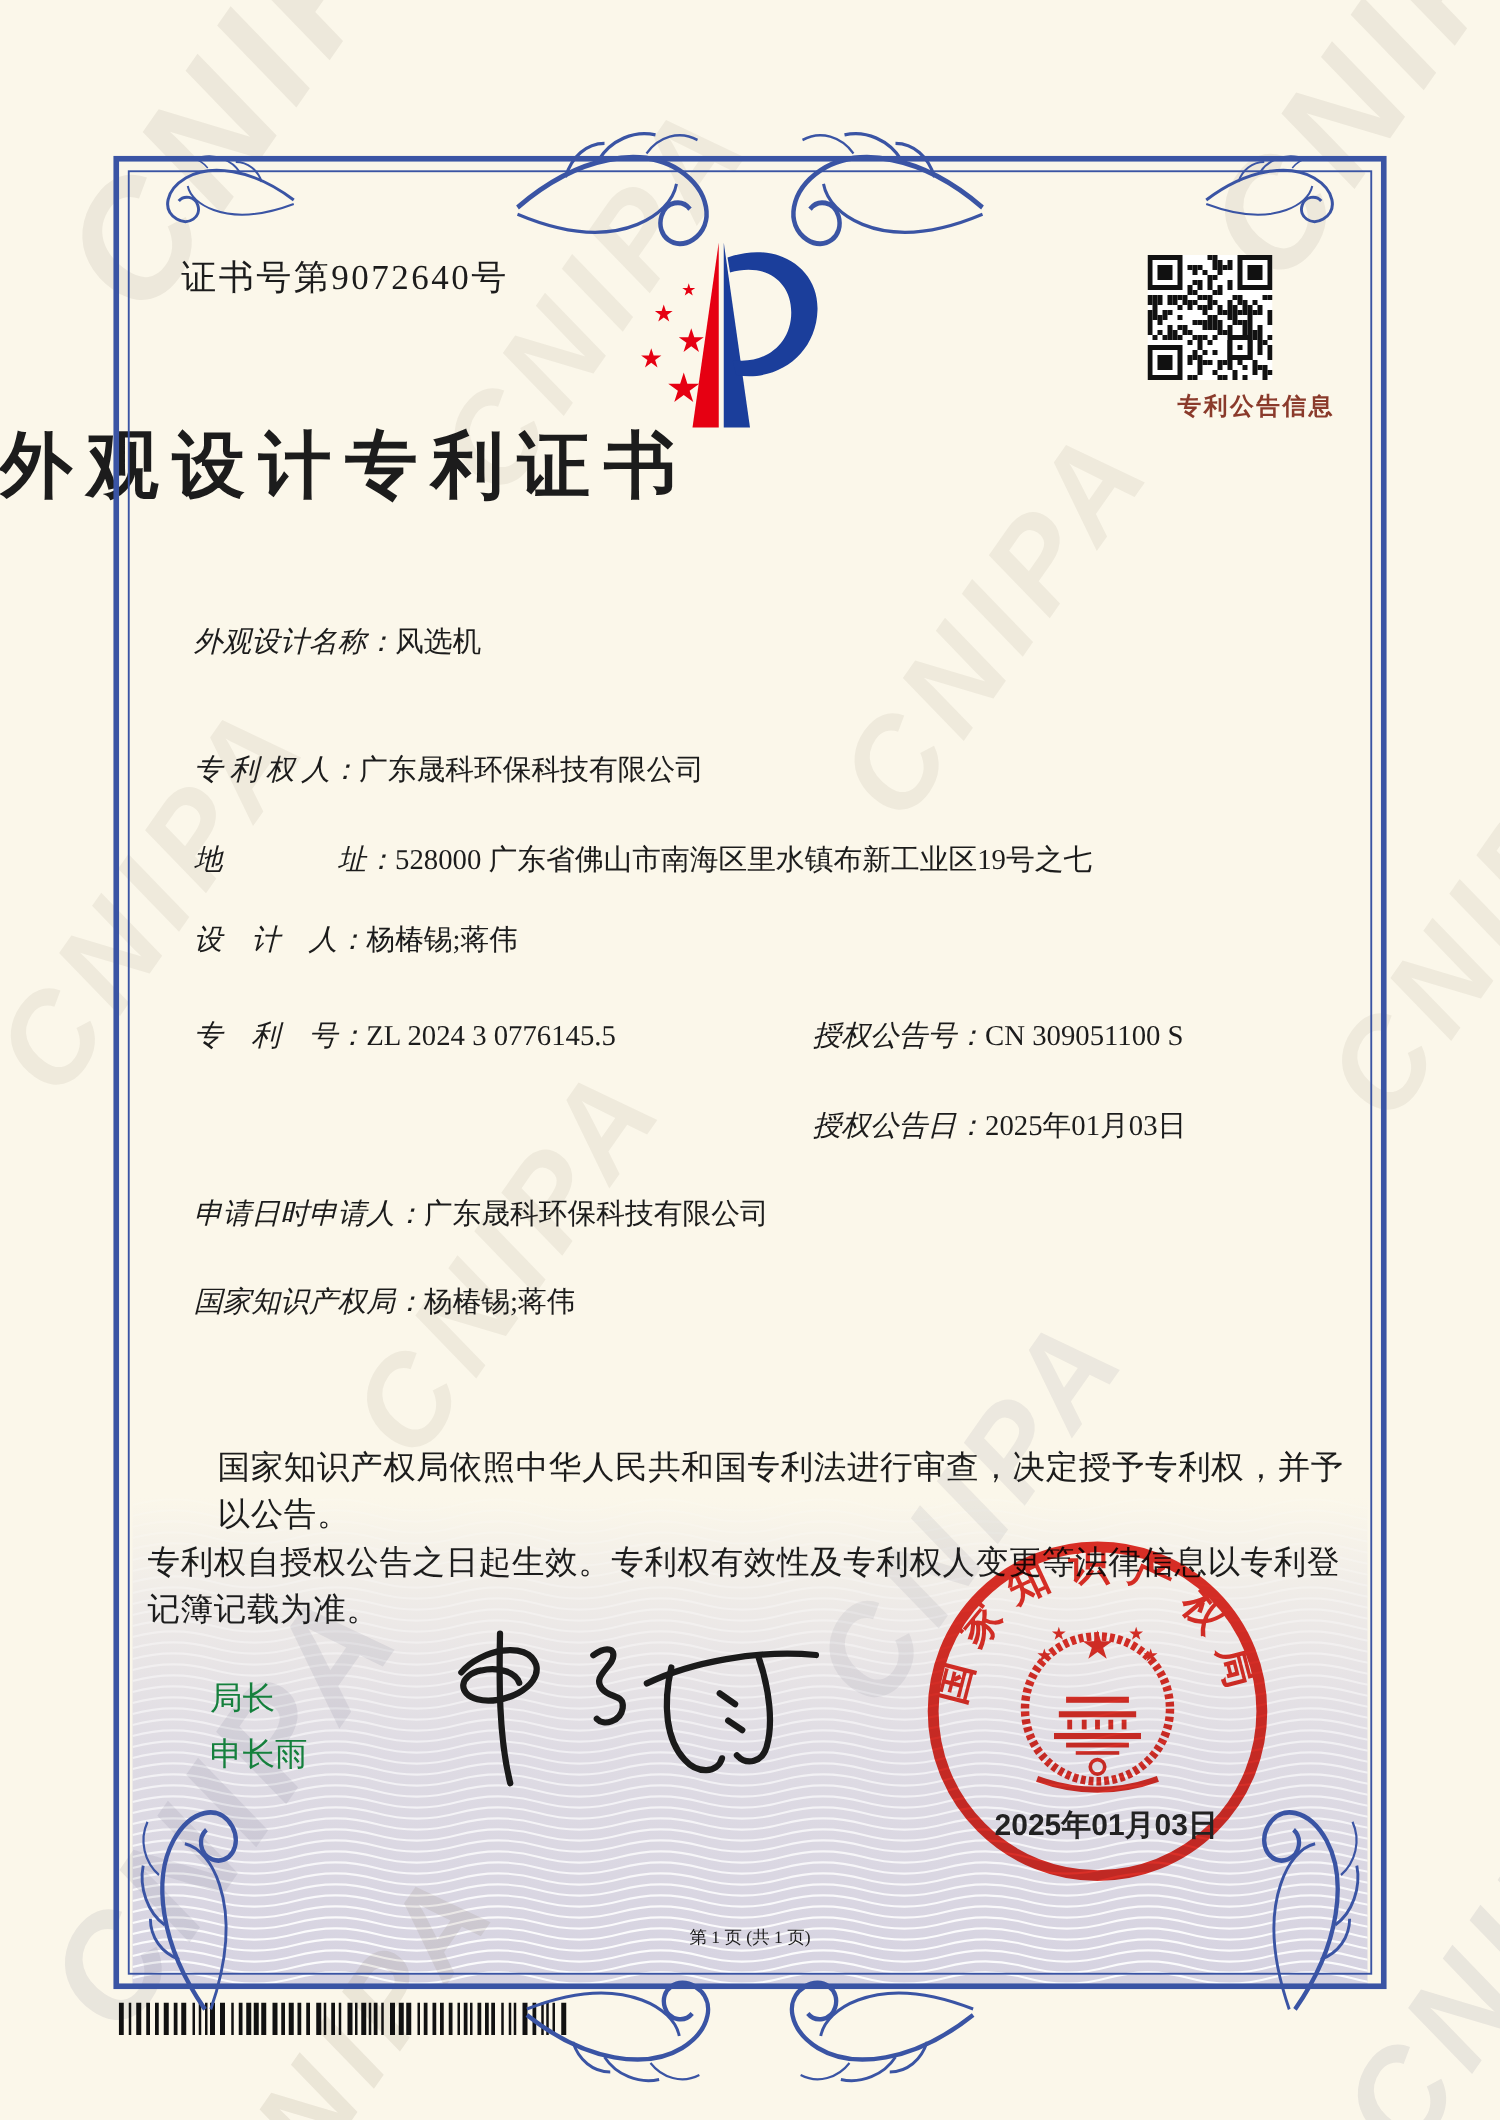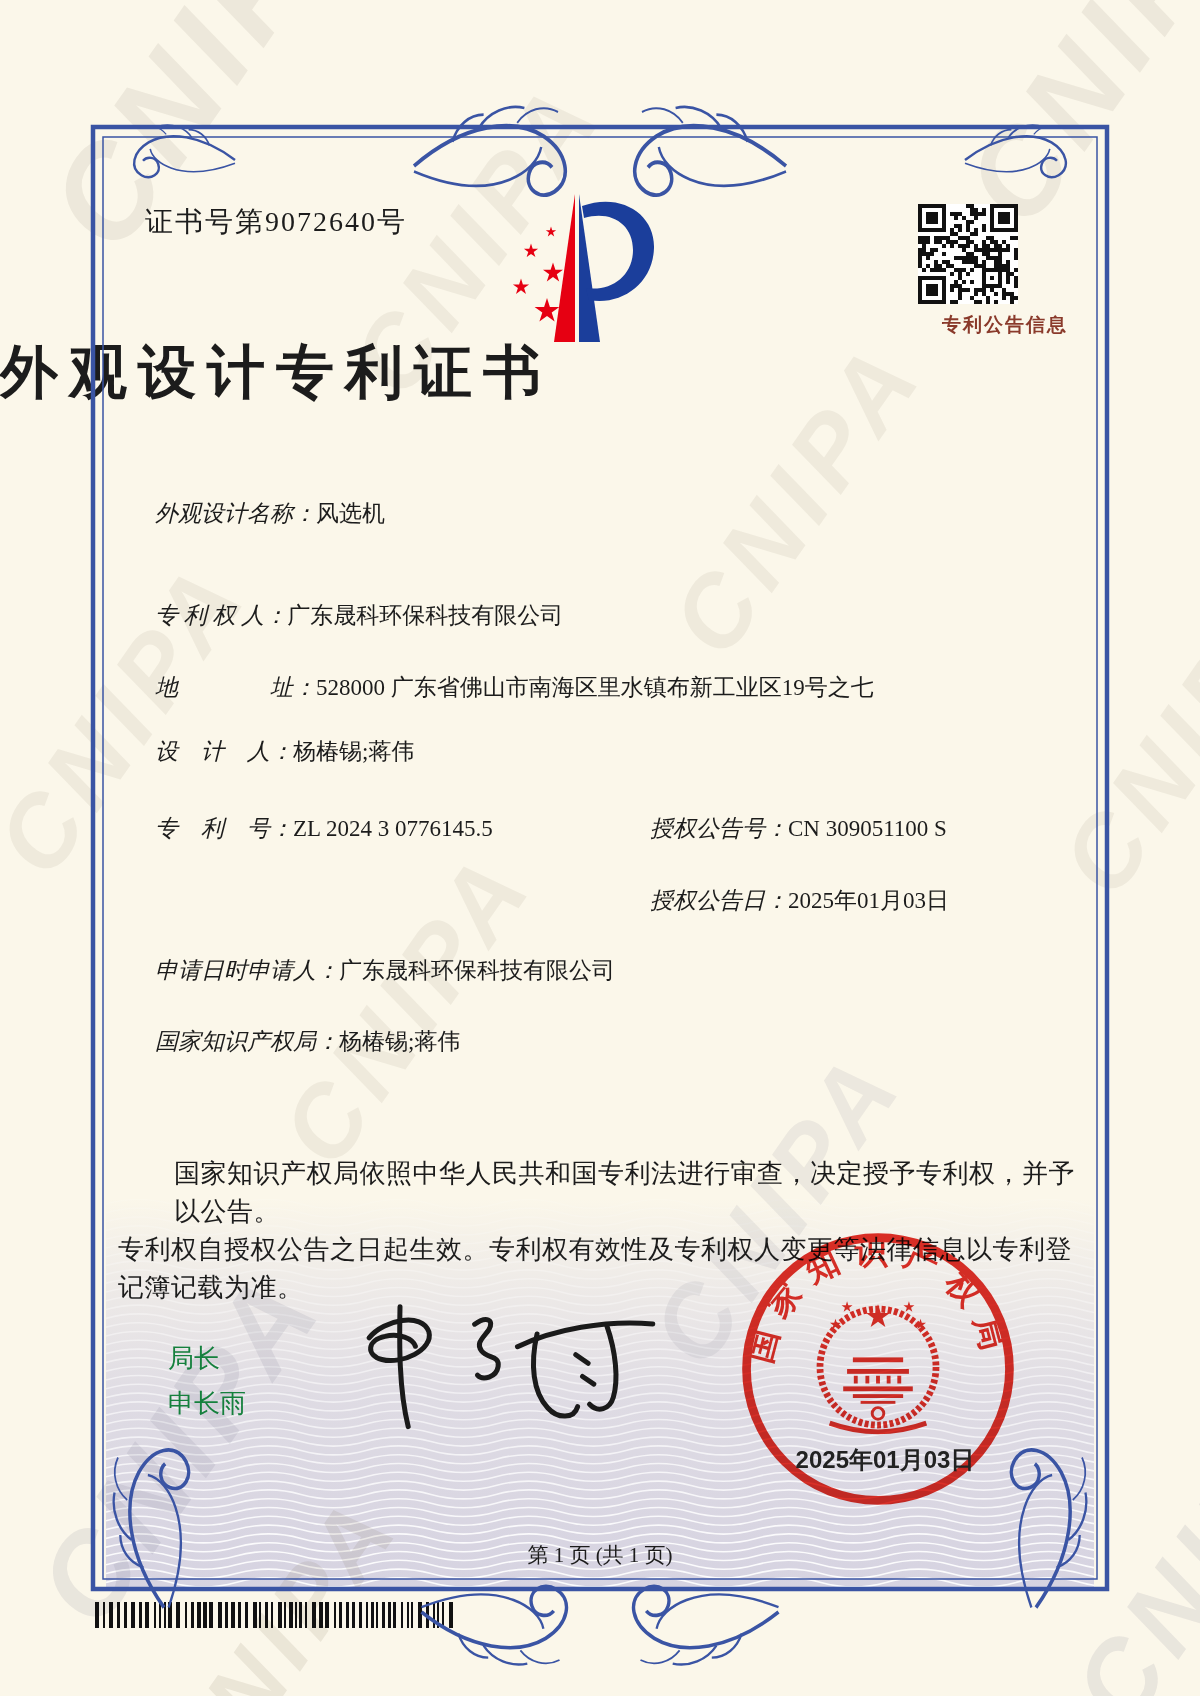--- a/index.html
+++ b/index.html
@@ -32,21 +32,21 @@
   .row.col2{left:650px;}
   .statement{position:absolute; left:118px; top:1155px; width:966px; z-index:2; font-size:26px;
     letter-spacing:.5px; line-height:38px;}
   .statement .l1{padding-left:56px;}
   .officer{position:absolute; left:168px; z-index:3; font-size:26px;
     font-family:Liberation Mono, monospace; color:#15803d;}
   .sig{position:absolute; left:350px; top:1295px; z-index:3;}
   .seal{position:absolute; left:733px; top:1224px; z-index:4; mix-blend-mode:multiply; opacity:.95;}
   .seal-date{position:absolute; left:770px; top:1444px; width:230px; z-index:5; text-align:center;
     font-size:24px; font-weight:bold; font-family:"Liberation Sans","DejaVu Sans",sans-serif; color:#222;}
-  .footer{position:absolute; left:0; top:1541px; width:100%; z-index:2; text-align:center; font-size:21px;}
+  .footer{position:absolute; left:0; top:1541px; width:100%; z-index:2; text-align:center; font-size:14px;}
   .deco{position:absolute; left:0; top:0; z-index:6; pointer-events:none;}
   .barcode{position:absolute; left:95px; top:1602px; z-index:2;}
 </style>
 </head>
 <body>
 
 <div class="page">
 
   <div id="watermarks">
       <div class="wm" style="left: -15px; top: -25px; font-size: 130px; color: rgba(120, 110, 85, 0.1);">CNIPA</div>

